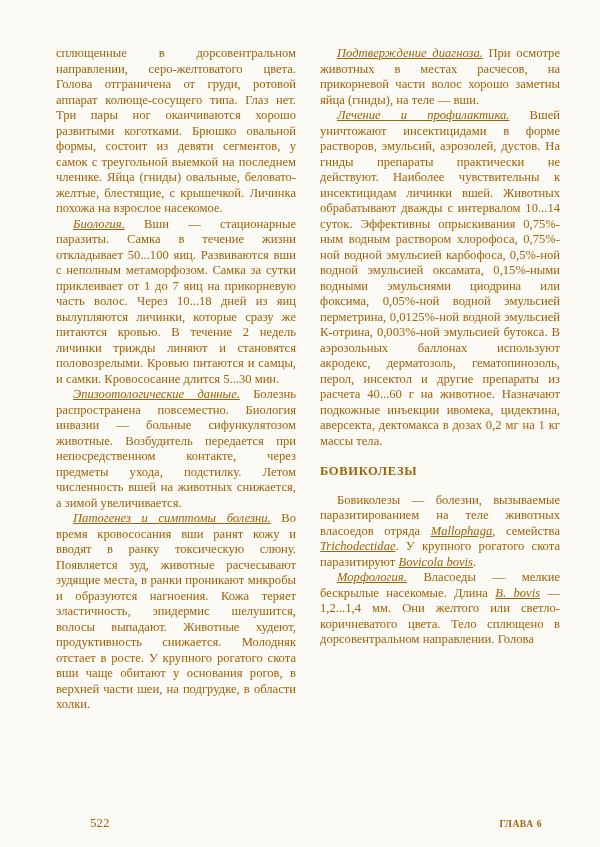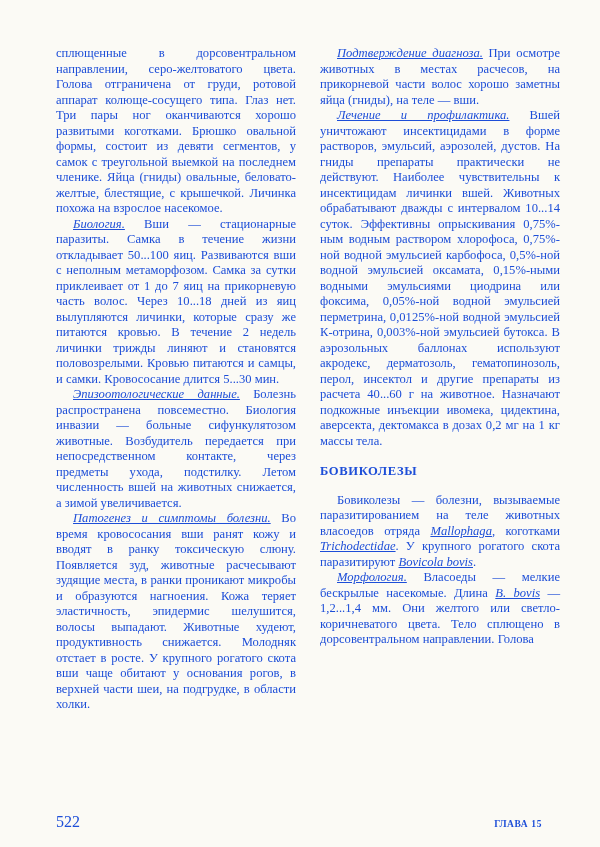--- a/index.html
+++ b/index.html
@@ -3,21 +3,21 @@
 <meta charset="utf-8">
 <style>
   html, body { margin: 0; padding: 0; background: #e9e8e4; }
   .page {
     position: relative;
     width: 600px;
     height: 847px;
     background: #fbfaf5;
     overflow: hidden;
     font-family: "Liberation Serif", "DejaVu Serif", serif;
-    color: #1d4ed8;
+    color: #a16207;
     box-shadow: 0 0 4px rgba(0,0,0,0.15);
     margin: 0 auto;
   }
   .content {
     position: absolute;
     top: 46px;
     left: 56px;
     display: flex;
     gap: 24px;
   }
@@ -41,39 +41,39 @@
   }
   .footer {
     position: absolute;
     left: 56px;
     right: 58px;
     bottom: 16px;
     display: flex;
     justify-content: space-between;
     align-items: baseline;
   }
-  .page-number { font-size: 16px; }
+  .page-number { font-size: 13px; margin-left: 34px; }
   .chapter-label { font-size: 9.5px; font-weight: bold; letter-spacing: 0.6px; }
 </style>
 </head>
 <body>
 
 <div class="page">
   <div class="content">
     <div class="col" lang="ru">
         <p class="para"><span>сплющенные в дорсовентральном направлении, серо-желтоватого цвета. Голова отграничена от груди, ротовой аппарат колюще-сосущего типа. Глаз нет. Три пары ног оканчиваются хорошо развитыми коготками. Брюшко овальной формы, состоит из девяти сегментов, у самок с треугольной выемкой на последнем членике. Яйца (гниды) овальные, беловато-желтые, блестящие, с крышечкой. Личинка похожа на взрослое насекомое.</span></p>
         <p class="para indent"><span class="ital">Биология.</span><span> Вши — стационарные паразиты. Самка в течение жизни откладывает 50...100 яиц. Развиваются вши с неполным метаморфозом. Самка за сутки приклеивает от 1 до 7 яиц на прикорневую часть волос. Через 10...18 дней из яиц вылупляются личинки, которые сразу же питаются кровью. В течение 2 недель личинки трижды линяют и становятся половозрелыми. Кровью питаются и самцы, и самки. Кровососание длится 5...30 мин.</span></p>
         <p class="para indent"><span class="ital">Эпизоотологические данные.</span><span> Болезнь распространена повсеместно. Биология инвазии — больные сифункулятозом животные. Возбудитель передается при непосредственном контакте, через предметы ухода, подстилку. Летом численность вшей на животных снижается, а зимой увеличивается.</span></p>
         <p class="para indent"><span class="ital">Патогенез и симптомы болезни.</span><span> Во время кровососания вши ранят кожу и вводят в ранку токсическую слюну. Появляется зуд, животные расчесывают зудящие места, в ранки проникают микробы и образуются нагноения. Кожа теряет эластичность, эпидермис шелушится, волосы выпадают. Животные худеют, продуктивность снижается. Молодняк отстает в росте. У крупного рогатого скота вши чаще обитают у основания рогов, в верхней части шеи, на подгрудке, в области холки.</span></p>
       </div>
     <div class="col" lang="ru">
         <p class="para indent"><span class="ital">Подтверждение диагноза.</span><span> При осмотре животных в местах расчесов, на прикорневой части волос хорошо заметны яйца (гниды), на теле — вши.</span></p>
         <p class="para indent"><span class="ital">Лечение и профилактика.</span><span> Вшей уничтожают инсектицидами в форме растворов, эмульсий, аэрозолей, дустов. На гниды препараты практически не действуют. Наиболее чувствительны к инсектицидам личинки вшей. Животных обрабатывают дважды с интервалом 10...14 суток. Эффективны опрыскивания 0,75%-ным водным раствором хлорофоса, 0,75%-ной водной эмульсией карбофоса, 0,5%-ной водной эмульсией оксамата, 0,15%-ными водными эмульсиями циодрина или фоксима, 0,05%-ной водной эмульсией перметрина, 0,0125%-ной водной эмульсией К-отрина, 0,003%-ной эмульсией бутокса. В аэрозольных баллонах используют акродекс, дерматозоль, гематопинозоль, перол, инсектол и другие препараты из расчета 40...60 г на животное. Назначают подкожные инъекции ивомека, цидектина, аверсекта, дектомакса в дозах 0,2 мг на 1 кг массы тела.</span></p>
         <h2 class="section-heading">БОВИКОЛЕЗЫ</h2>
-        <p class="para indent"><span>Бовиколезы — болезни, вызываемые паразитированием на теле животных власоедов отряда </span><span class="ital">Mallophaga</span><span>, коготками </span><span class="ital">Trichodectidae</span><span>. У крупного рогатого скота паразитируют </span><span class="ital">Bovicola bovis</span><span>.</span></p>
+        <p class="para indent"><span>Бовиколезы — болезни, вызываемые паразитированием на теле животных власоедов отряда </span><span class="ital">Mallophaga</span><span>, семейства </span><span class="ital">Trichodectidae</span><span>. У крупного рогатого скота паразитируют </span><span class="ital">Bovicola bovis</span><span>.</span></p>
         <p class="para indent"><span class="ital">Морфология.</span><span> Власоеды — мелкие бескрылые насекомые. Длина </span><span class="ital">B. bovis</span><span> — 1,2...1,4 мм. Они желтого или светло-коричневатого цвета. Тело сплющено в дорсовентральном направлении. Голова</span></p>
       </div>
   </div>
   <div class="footer">
     <span class="page-number">522</span>
-    <span class="chapter-label">ГЛАВА 15</span>
+    <span class="chapter-label">ГЛАВА 6</span>
   </div>
 </div>
 
 </body></html>

